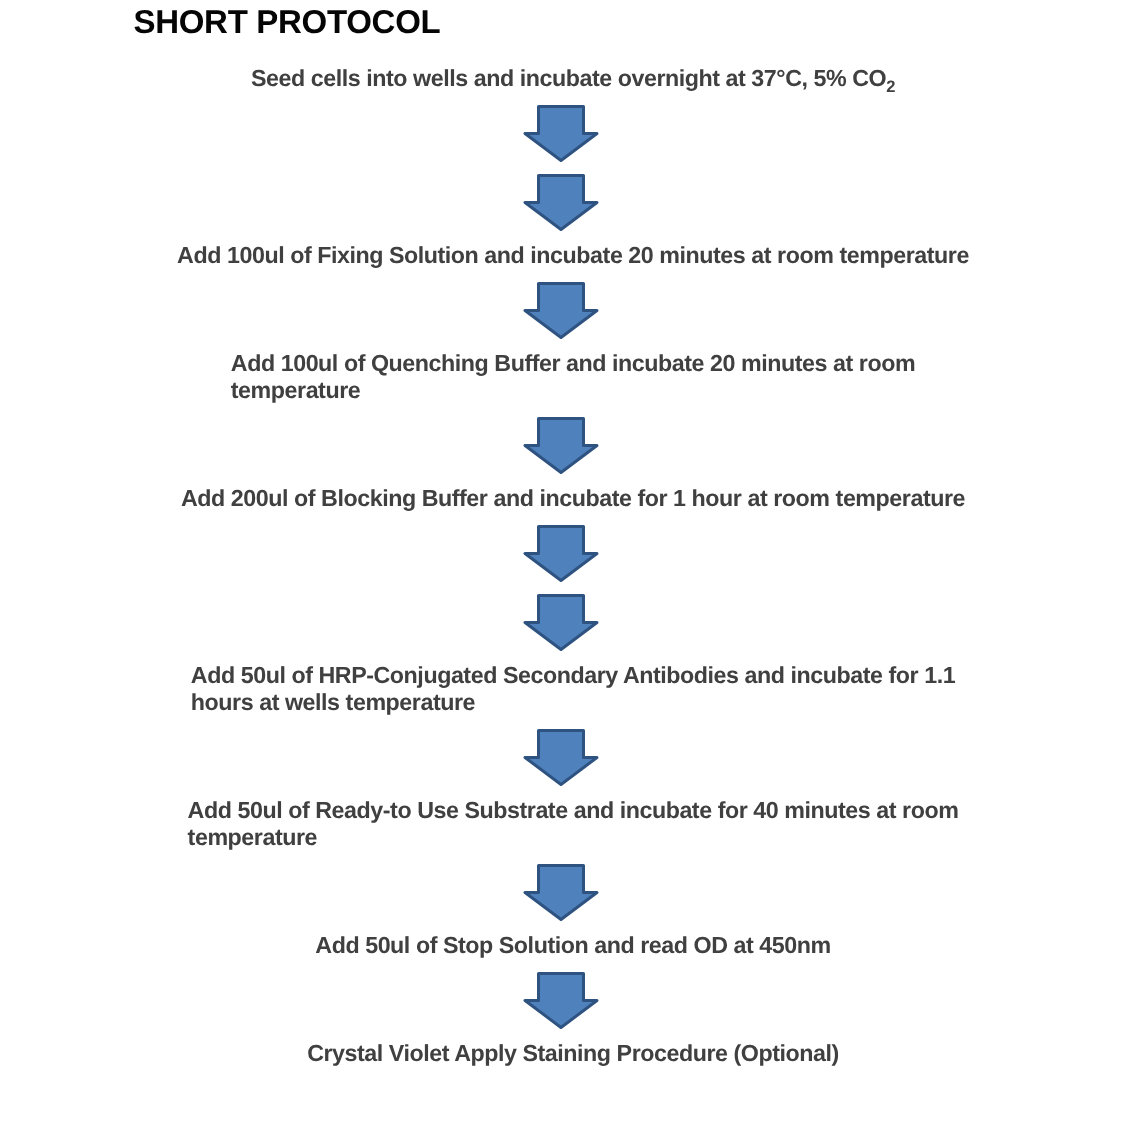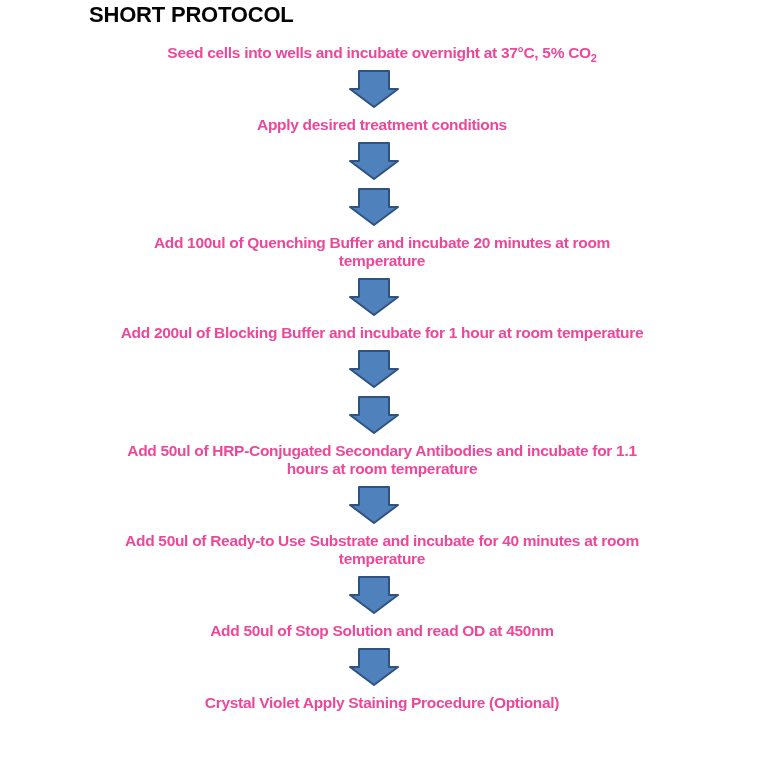--- a/index.html
+++ b/index.html
@@ -31,24 +31,24 @@
     left: 0;
     width: 100%;
     box-sizing: border-box;
     padding-top: 44px;
     display: flex;
     flex-direction: column;
     align-items: center;
     gap: 8px;
   }
   .step {
-    text-align: center;
+    text-align: left;
     font-size: 15.5px;
     font-weight: bold;
-    color: #ec4899;
+    color: #404040;
     line-height: 18px;
     letter-spacing: -0.3px;
   }
   .step .line {
     white-space: nowrap;
   }
   .step sub {
     font-size: 11px;
     line-height: 0;
   }
@@ -65,26 +65,26 @@
 
 <div class="page">
   <div class="title">SHORT PROTOCOL</div>
   <div class="flow">
       <div class="step">
         <div class="line">Seed cells into wells and incubate overnight at 37°C, 5% CO<sub>2</sub></div>
       </div>
       <svg viewBox="0 0 52 38" class="arrow">
         <polygon points="11,1 41,1 41,19 50,19 26,37 2,19 11,19" fill="#4f81bd" stroke="#2f5380" stroke-width="2" stroke-linejoin="round"></polygon>
       </svg>
-      <div class="step">
-        <div class="line">Apply desired treatment conditions</div>
-      </div>
       <svg viewBox="0 0 52 38" class="arrow">
         <polygon points="11,1 41,1 41,19 50,19 26,37 2,19 11,19" fill="#4f81bd" stroke="#2f5380" stroke-width="2" stroke-linejoin="round"></polygon>
       </svg>
+      <div class="step">
+        <div class="line">Add 100ul of Fixing Solution and incubate 20 minutes at room temperature</div>
+      </div>
       <svg viewBox="0 0 52 38" class="arrow">
         <polygon points="11,1 41,1 41,19 50,19 26,37 2,19 11,19" fill="#4f81bd" stroke="#2f5380" stroke-width="2" stroke-linejoin="round"></polygon>
       </svg>
       <div class="step">
         <div class="line">Add 100ul of Quenching Buffer and incubate 20 minutes at room</div>
         <div class="line">temperature</div>
       </div>
       <svg viewBox="0 0 52 38" class="arrow">
         <polygon points="11,1 41,1 41,19 50,19 26,37 2,19 11,19" fill="#4f81bd" stroke="#2f5380" stroke-width="2" stroke-linejoin="round"></polygon>
       </svg>
@@ -92,21 +92,21 @@
         <div class="line">Add 200ul of Blocking Buffer and incubate for 1 hour at room temperature</div>
       </div>
       <svg viewBox="0 0 52 38" class="arrow">
         <polygon points="11,1 41,1 41,19 50,19 26,37 2,19 11,19" fill="#4f81bd" stroke="#2f5380" stroke-width="2" stroke-linejoin="round"></polygon>
       </svg>
       <svg viewBox="0 0 52 38" class="arrow">
         <polygon points="11,1 41,1 41,19 50,19 26,37 2,19 11,19" fill="#4f81bd" stroke="#2f5380" stroke-width="2" stroke-linejoin="round"></polygon>
       </svg>
       <div class="step">
         <div class="line">Add 50ul of HRP-Conjugated Secondary Antibodies and incubate for 1.1</div>
-        <div class="line">hours at room temperature</div>
+        <div class="line">hours at wells temperature</div>
       </div>
       <svg viewBox="0 0 52 38" class="arrow">
         <polygon points="11,1 41,1 41,19 50,19 26,37 2,19 11,19" fill="#4f81bd" stroke="#2f5380" stroke-width="2" stroke-linejoin="round"></polygon>
       </svg>
       <div class="step">
         <div class="line">Add 50ul of Ready-to Use Substrate and incubate for 40 minutes at room</div>
         <div class="line">temperature</div>
       </div>
       <svg viewBox="0 0 52 38" class="arrow">
         <polygon points="11,1 41,1 41,19 50,19 26,37 2,19 11,19" fill="#4f81bd" stroke="#2f5380" stroke-width="2" stroke-linejoin="round"></polygon>

